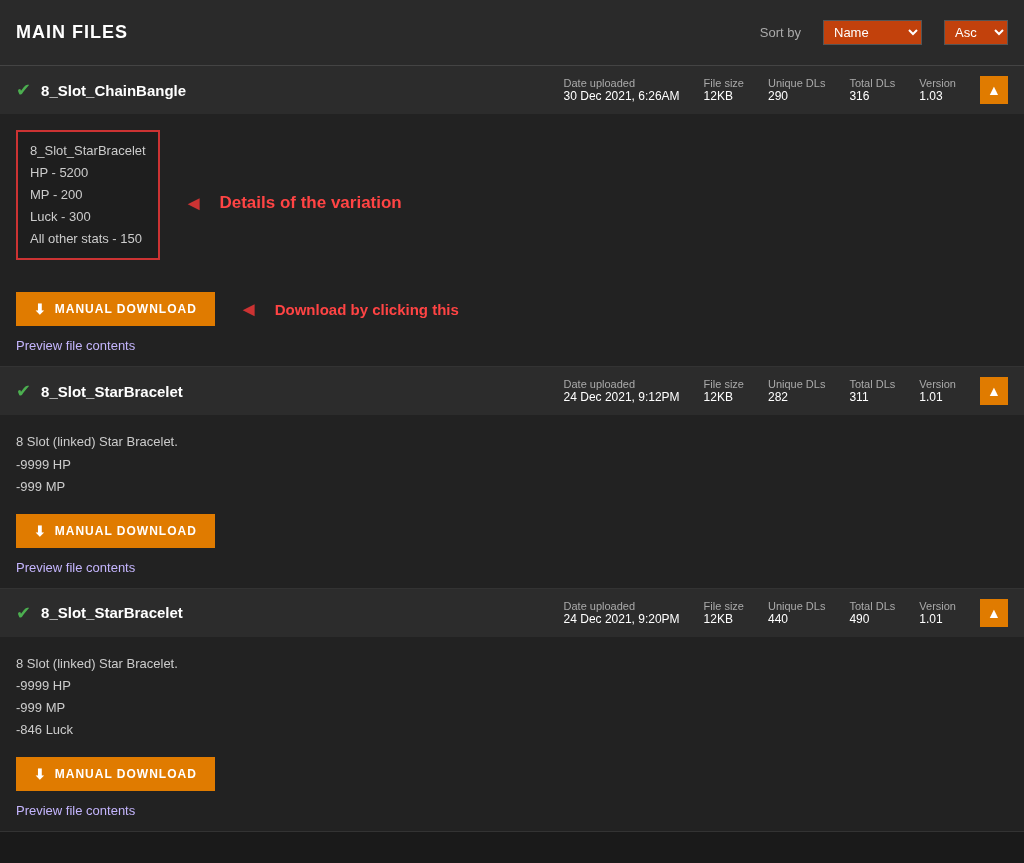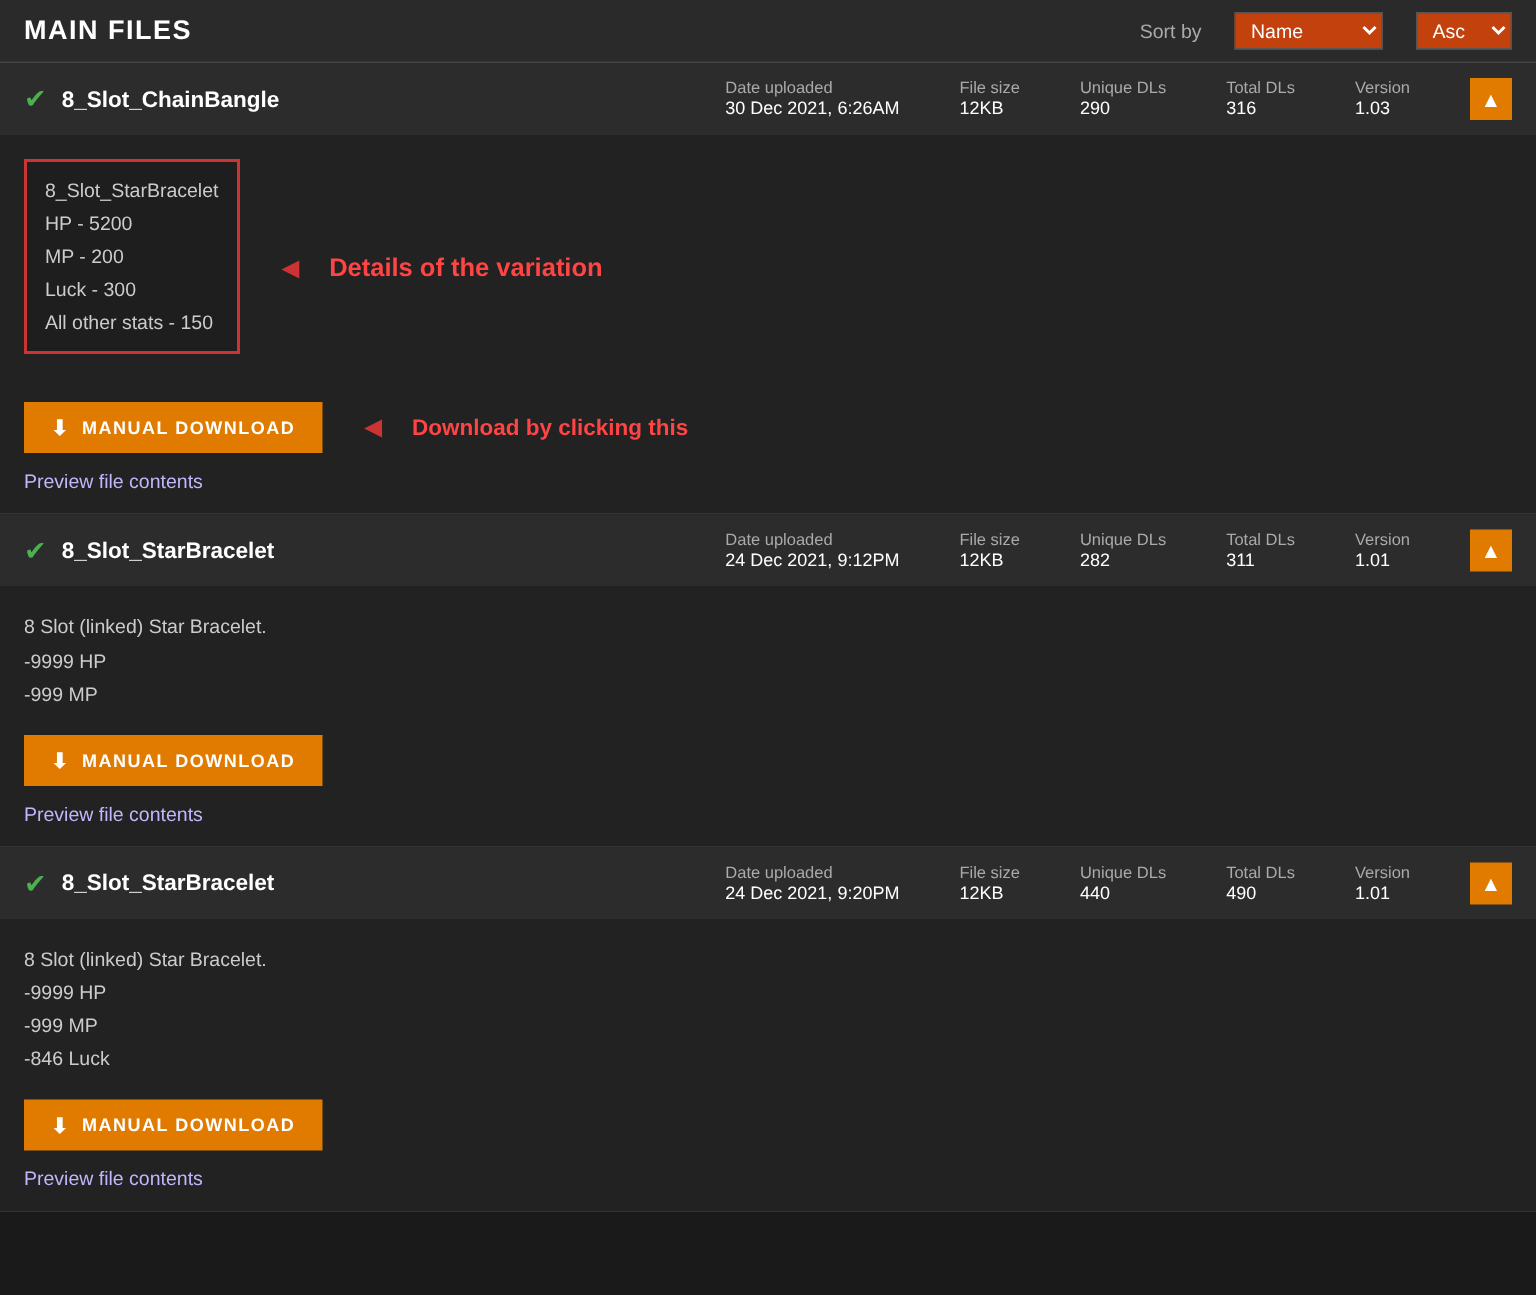--- a/index.html
+++ b/index.html
@@ -10,21 +10,21 @@
       min-height: 863px;
       width: 1024px;
     }
 
     
     .top-bar {
       background: #2a2a2a;
       display: flex;
       align-items: center;
       justify-content: space-between;
-      padding: 8px 16px;
+      padding: 20px 16px;
       border-bottom: 1px solid #444;
     }
     .top-bar-title {
       color: #fff;
       font-size: 18px;
       font-weight: bold;
       letter-spacing: 1px;
     }
     .sort-controls {
       display: flex;
@@ -70,21 +70,21 @@
       font-size: 15px;
       font-weight: bold;
     }
     .check-icon {
       color: #4caf50;
       font-size: 18px;
     }
     .file-meta {
       display: flex;
       align-items: center;
-      gap: 40px;
+      gap: 24px;
       justify-content: center;
     }
     .meta-group {
       display: flex;
       flex-direction: column;
       align-items: flex-start;
     }
     .meta-label {
       color: #aaa;
       font-size: 11px;

